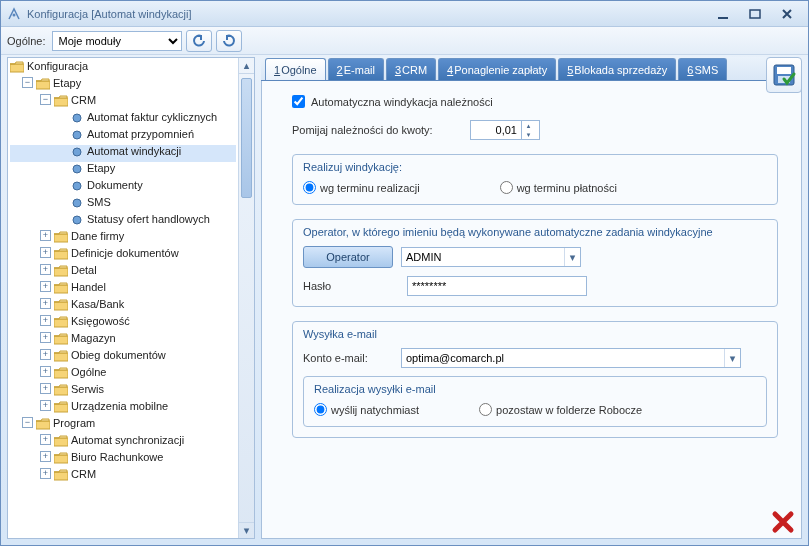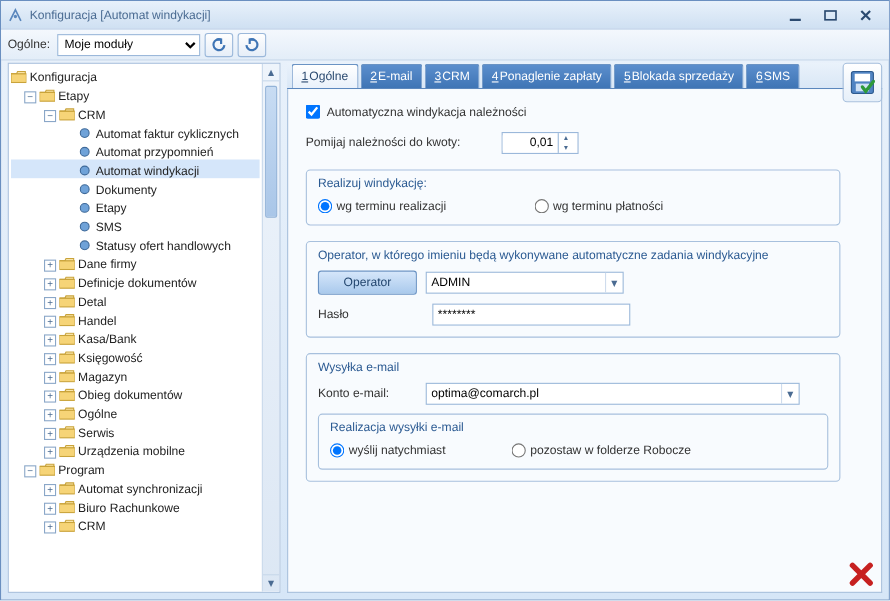--- a/index.html
+++ b/index.html
@@ -10,37 +10,37 @@
   .titlebar .title { color: #4a6b92; font-size: 11px; flex: 1; }
   .win-controls { display: flex; gap: 10px; margin-right: 4px; }
   .win-btn { width: 22px; height: 16px; display: flex; align-items: center; justify-content: center; color: #2b4a70; cursor: pointer; }
   .toolbar-row { height: 28px; display: flex; align-items: center; padding: 2px 6px; background: linear-gradient(#f4f8fd, #e3edf8); border-bottom: 1px solid #c7d7ea; }
   .toolbar-row .label { color: #333; margin-right: 6px; }
   .toolbar-row select { width: 130px; height: 20px; border: 1px solid #9bb8da; background: #fff; padding: 1px 2px; }
   .icon-btn { width: 26px; height: 22px; border: 1px solid #9bb8da; background: linear-gradient(#fefefe, #e6eef8); margin-left: 4px; display: flex; align-items: center; justify-content: center; border-radius: 3px; cursor: pointer; }
   .body-split { display: flex; position: absolute; top: 56px; bottom: 6px; left: 6px; right: 6px; gap: 6px; }
   .tree-panel { width: 248px; border: 1px solid #a7bfdc; background: #fff; overflow-y: auto; overflow-x: hidden; position: relative; }
   .tree { padding: 2px 2px 10px 2px; }
-  .node { display: flex; align-items: flex-end; height: 17px; white-space: nowrap; cursor: default; position: relative; }
+  .node { display: flex; align-items: flex-start; height: 17px; white-space: nowrap; cursor: default; position: relative; }
   .node .exp { width: 11px; height: 11px; border: 1px solid #8aa7c8; background: #fff; color: #4a6b92; font-size: 9px; line-height: 9px; text-align: center; margin-right: 3px; display: inline-flex; align-items:center; justify-content:center; cursor: pointer; }
   .node .ic { width: 14px; height: 14px; margin-right: 3px; display:inline-flex; align-items:center; justify-content:center; }
   .node .lbl { color: #222; }
   .node.sel { background: #d5e6fa; }
   .node.sel .lbl { font-weight: normal; }
   .folder-y svg rect { fill:#f6d477; stroke:#c9a33a; }
   .folder-y svg polygon { fill:#f9e4a6; stroke:#c9a33a; }
   .gear svg circle { fill:#6fa2d8; stroke:#3f6a9a; }
   .tabs-area { flex: 1; display: flex; flex-direction: column; }
   .tabstrip { height: 24px; display: flex; align-items: end; gap: 2px; background: linear-gradient(#eaf2fb,#d9e7f6); border-bottom: 1px solid #5b87bd; padding: 0 4px; }
   .tab { height: 22px; padding: 0 8px; display: flex; align-items: center; border: 1px solid #6a93c4; border-bottom: none; border-radius: 3px 3px 0 0; background: linear-gradient(#5b8ecd,#3f75b5); color: #fff; cursor: pointer; }
   .tab.active { background: linear-gradient(#ffffff,#e9f1fb); color: #2b4a70; }
   .tab .ukey { text-decoration: underline; margin-right: 1px; }
   .tab-body { flex:1; border: 1px solid #a7bfdc; border-top: none; background: #f8fbfe; padding: 14px 16px 16px 16px; overflow: auto; position: relative; }
   .save-btn-outer { position: absolute; top: 56px; right: 6px; width: 36px; height: 36px; border: 1px solid #a7bfdc; background: linear-gradient(#fff,#e6eff9); border-radius: 4px; display:flex; align-items:center; justify-content:center; cursor:pointer; z-index: 5; }
-  .content-col { width: 486px; }
+  .content-col { width: 486px; margin-left: 14px; }
   .chk-row { display:flex; align-items:center; margin-bottom: 12px; }
   .chk-row input { margin-right: 6px; }
   .field-row { display:flex; align-items:center; margin-bottom: 14px; gap: 8px; }
   .spinner { width: 70px; height: 20px; border: 1px solid #9bb8da; display:flex; align-items:center; background:#fff; }
   .spinner input { border:none; width:50px; text-align:right; padding: 1px 4px; }
   .spinner .arrows { width: 14px; display:flex; flex-direction:column; border-left:1px solid #9bb8da;}
   .spinner .arrows div { height:9px; font-size:7px; text-align:center; cursor:pointer; color:#4a6b92; line-height:9px;}
   .fieldset { border: 1px solid #a7c0dd; border-radius: 4px; margin-bottom: 14px; padding: 8px 10px 10px 10px; background: #f8fbfe; }
   .fieldset .legend { color: #2b5a92; margin: -2px 0 8px 0; font-size: 11px; }
   .fieldset.inner { margin-bottom: 0; }
@@ -181,29 +181,29 @@
               </svg>
             </span>
             <span class="lbl">Automat windykacji</span>
           </div>
         <div class="node" style="padding-left:60px">
             <span class="ic gear">
               <svg width="10" height="10">
                 <circle cx="5" cy="5" r="4"></circle>
               </svg>
             </span>
+            <span class="lbl">Etapy</span>
+          </div>
+        <div class="node" style="padding-left:60px">
+            <span class="ic gear">
+              <svg width="10" height="10">
+                <circle cx="5" cy="5" r="4"></circle>
+              </svg>
+            </span>
             <span class="lbl">Dokumenty</span>
-          </div>
-        <div class="node" style="padding-left:60px">
-            <span class="ic gear">
-              <svg width="10" height="10">
-                <circle cx="5" cy="5" r="4"></circle>
-              </svg>
-            </span>
-            <span class="lbl">Etapy</span>
           </div>
         <div class="node" style="padding-left:60px">
             <span class="ic gear">
               <svg width="10" height="10">
                 <circle cx="5" cy="5" r="4"></circle>
               </svg>
             </span>
             <span class="lbl">SMS</span>
           </div>
         <div class="node" style="padding-left:60px">

